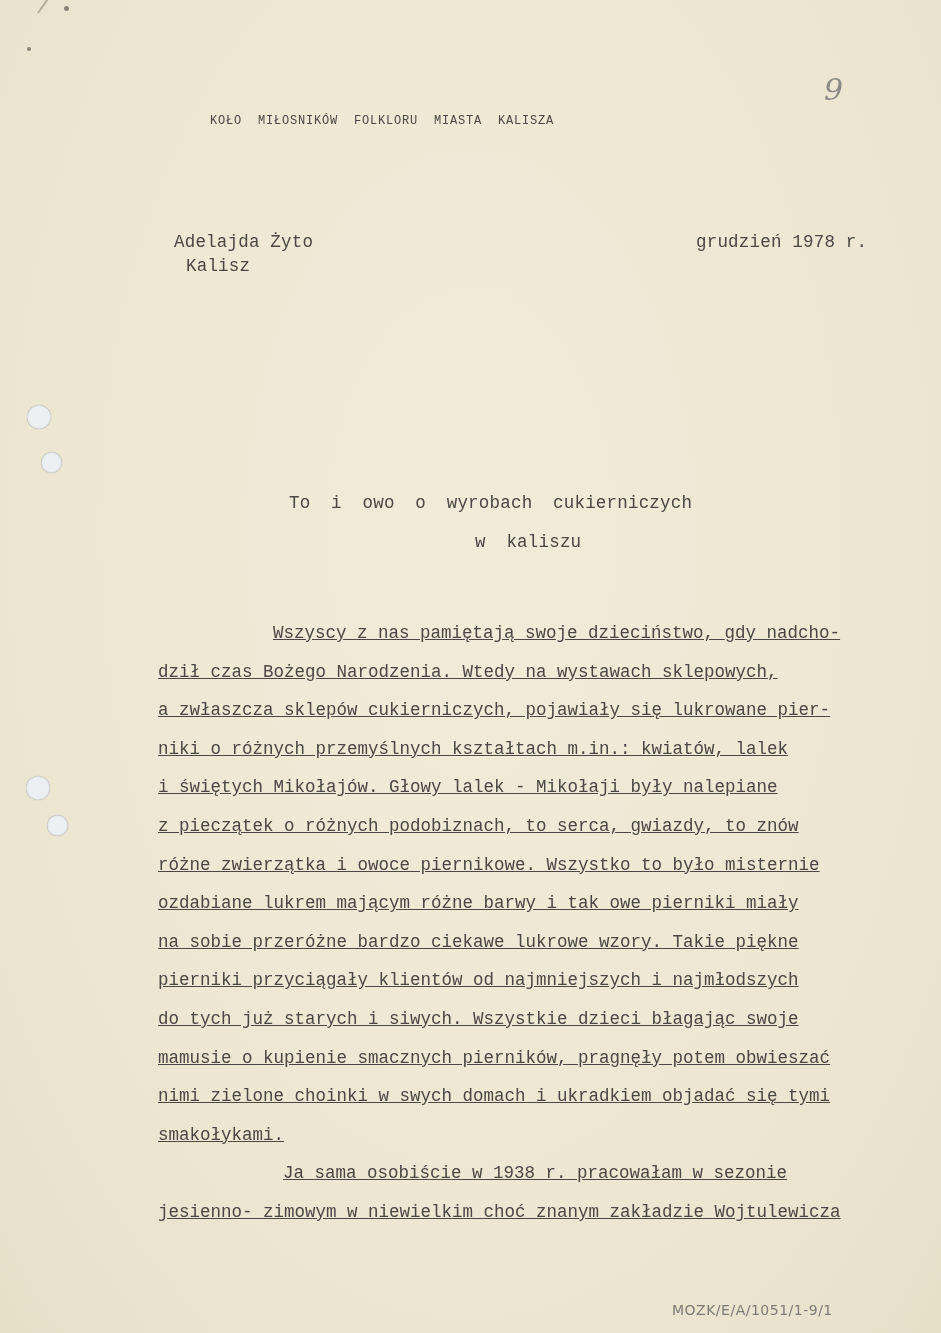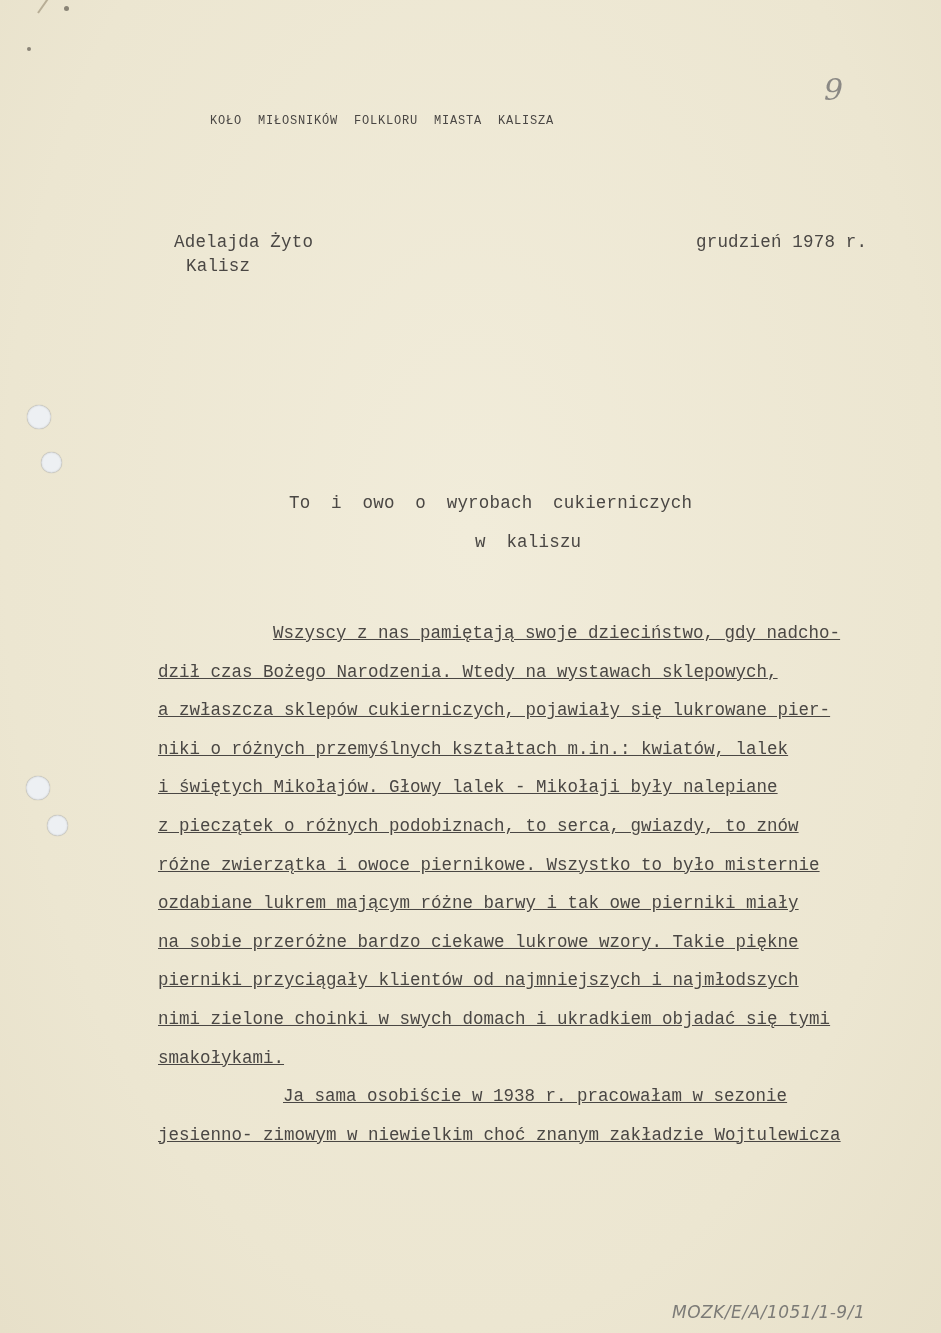--- a/index.html
+++ b/index.html
@@ -31,22 +31,22 @@
     background: #edf0f3;
     box-shadow: inset 0 0 2px rgba(0,0,0,0.25), 0 0 1px rgba(0,0,0,0.3);
   }
   .pagenum {
     position: absolute; left: 824px; top: 72px;
     font-family: "DejaVu Serif", serif; font-style: italic;
     font-size: 30px; color: #8b8985;
   }
   .archive {
     position: absolute; left: 672px; top: 1302px;
-    font-family: "DejaVu Sans", sans-serif; font-size: 17px;
-    color: #7c7b77; letter-spacing: 0.5px; font-style: italic;
+    font-family: "DejaVu Sans", sans-serif; font-size: 14px;
+    color: #7c7b77; letter-spacing: 0.5px; 
   }
   .pinmark {
     position: absolute; left: 38px; top: 12px; width: 30px; height: 2px;
     background: #b8ae96; transform: rotate(-55deg); transform-origin: left center;
   }
   .dot { position: absolute; border-radius: 50%; background: #8a8476; }
 </style>
 </head>
 <body>
 
@@ -76,20 +76,22 @@
     <span class="line indent">Wszyscy z nas pamiętają swoje dzieciństwo, gdy nadcho-</span>
     <span class="line">dził czas Bożego Narodzenia. Wtedy na wystawach sklepowych,</span>
     <span class="line">a zwłaszcza sklepów cukierniczych, pojawiały się lukrowane pier-</span>
     <span class="line">niki o różnych przemyślnych kształtach m.in.: kwiatów, lalek</span>
     <span class="line">i świętych Mikołajów. Głowy lalek - Mikołaji były nalepiane</span>
     <span class="line">z pieczątek o różnych podobiznach, to serca, gwiazdy, to znów</span>
     <span class="line">różne zwierzątka i owoce piernikowe. Wszystko to było misternie</span>
     <span class="line">ozdabiane lukrem mającym różne barwy i tak owe pierniki miały</span>
     <span class="line">na sobie przeróżne bardzo ciekawe lukrowe wzory. Takie piękne</span>
     <span class="line">pierniki przyciągały klientów od najmniejszych i najmłodszych</span>
+    <span class="line">do tych już starych i siwych. Wszystkie dzieci błagając swoje</span>
+    <span class="line">mamusie o kupienie smacznych pierników, pragnęły potem obwieszać</span>
     <span class="line">nimi zielone choinki w swych domach i ukradkiem objadać się tymi</span>
     <span class="line">smakołykami.</span>
     <span class="line indent2">Ja sama osobiście w 1938 r. pracowałam w sezonie</span>
     <span class="line">jesienno- zimowym w niewielkim choć znanym zakładzie Wojtulewicza</span>
   </div>
 
   <div class="archive">MOZK/E/A/1051/1-9/1</div>
 </div>
 
 </body></html>

